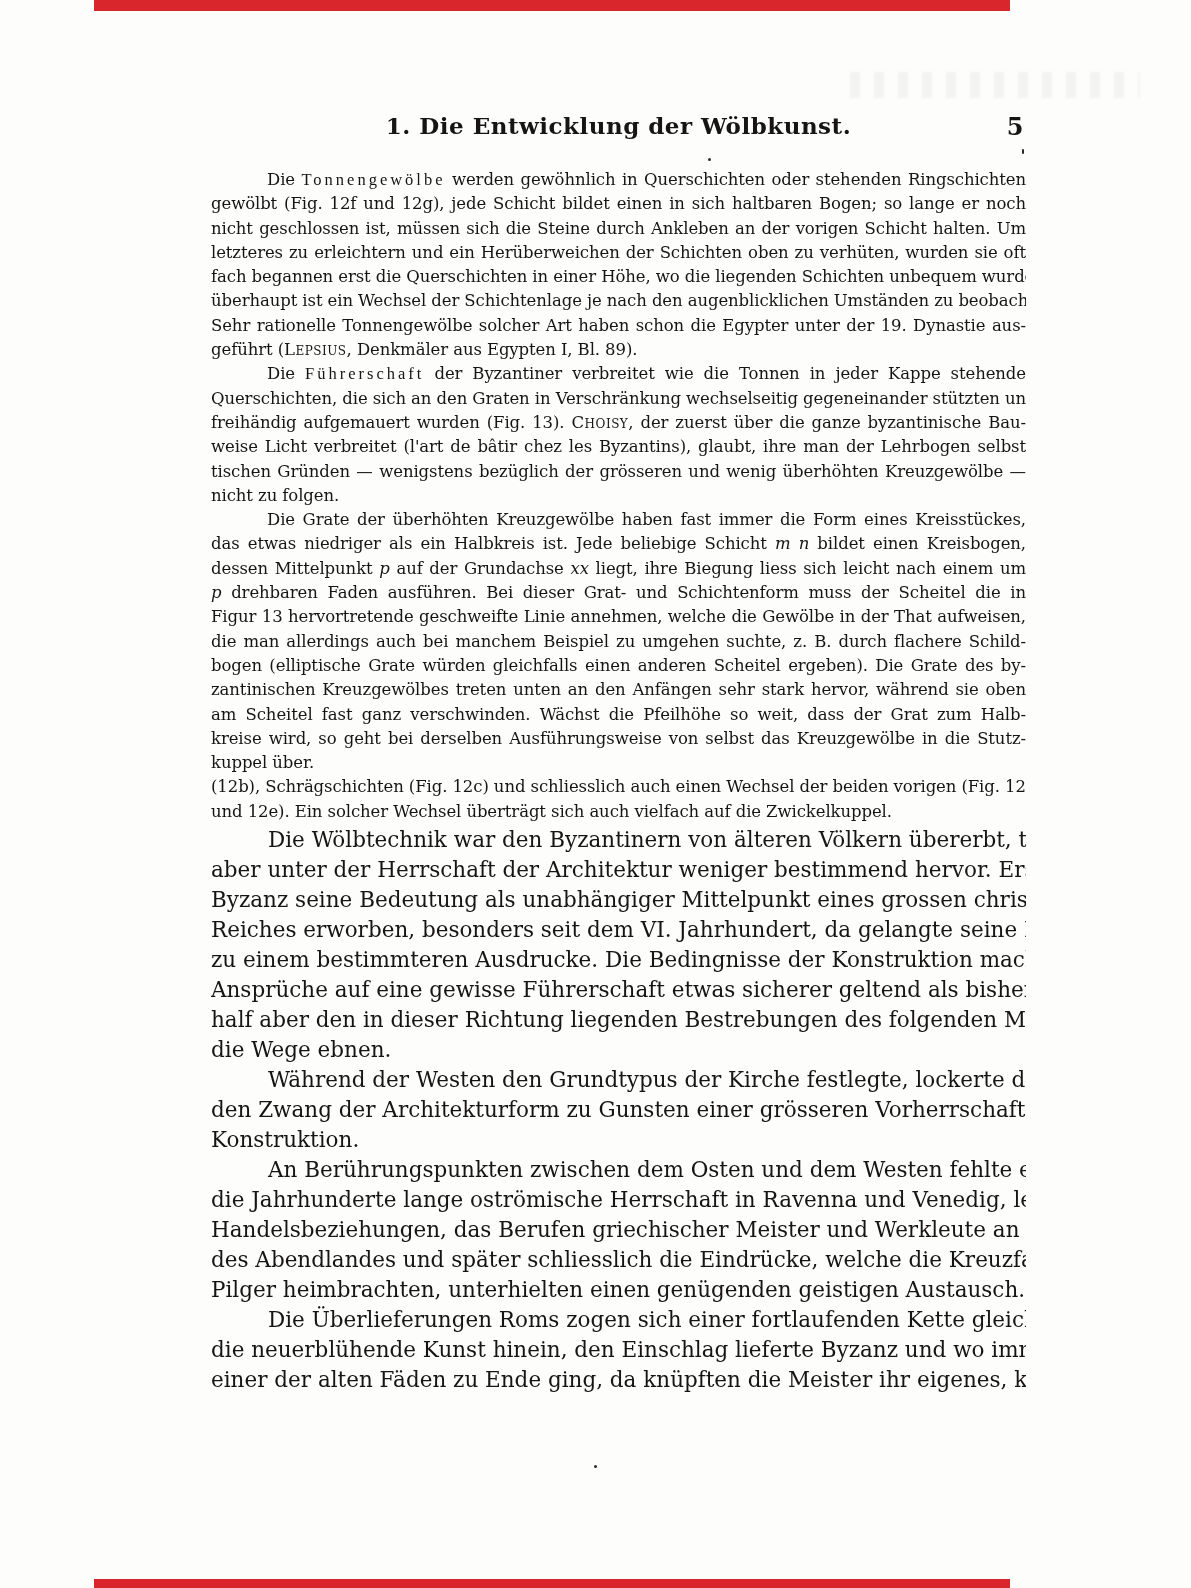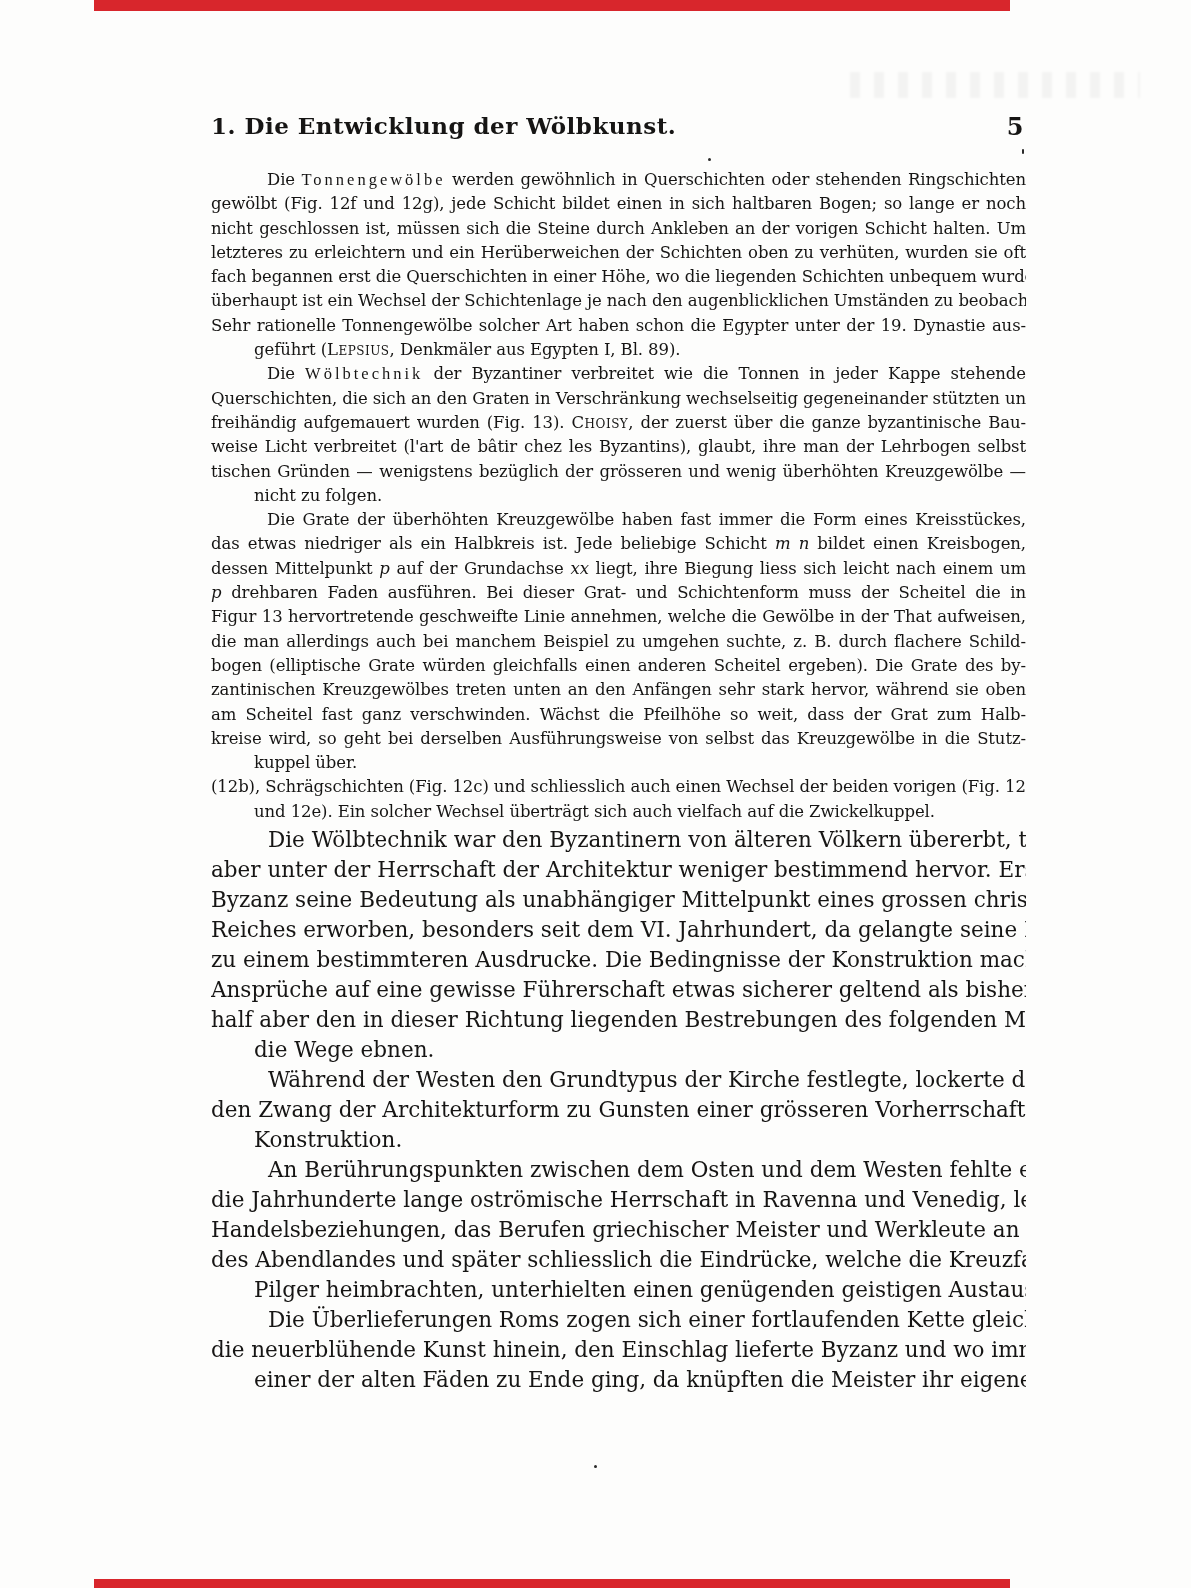--- a/index.html
+++ b/index.html
@@ -21,20 +21,21 @@
   .redbar.bottom { bottom: 0; height: 9px; }
 
   .ghost {
     position: absolute; left: 850px; top: 72px; width: 290px; height: 26px;
     background: repeating-linear-gradient(90deg, rgba(60,60,60,0.05) 0 10px, rgba(0,0,0,0) 10px 24px);
     filter: blur(1px);
   }
 
   .header {
     position: absolute; left: 211px; top: 112px; width: 815px;
+    text-align: center;
     font-size: 23px; font-weight: 600; letter-spacing: 0.5px;
     white-space: nowrap;
   }
   .pagenum {
     position: absolute; right: 2px; top: 0;
     font-size: 24px; font-weight: 600;
   }
 
   .textblock {
     position: absolute; left: 211px; top: 168px; width: 815px;
@@ -45,21 +46,21 @@
   .section.large { font-size: 21.5px; margin-top: 1px; }
   .section.large .line { line-height: 30px; height: 30px; }
 
   .para { margin: 0; }
   .line {
     text-align: justify;
     text-align-last: justify;
     overflow: hidden;
     white-space: nowrap;
   }
-  .line.last { text-align-last: left; margin-left: 43px; }
+  .line.last { text-align-last: left; }
   .section.small .line.first { text-indent: 56px; }
   .section.large .line.first { text-indent: 57px; }
 
   .seg-sp { letter-spacing: 3px; font-family: Liberation Serif, serif; }
   .seg-sc { font-variant: small-caps; letter-spacing: 0.5px; }
   .seg-it { font-style: italic; }
 
   .dot { position: absolute; background: #2a2a2a; border-radius: 50%; }
   .dot-header { left: 708px; top: 158px; width: 3px; height: 3px; }
   .dot-pagenum { left: 1022px; top: 149px; width: 2px; height: 5px; border-radius: 1px; }
@@ -86,21 +87,21 @@
           <div class="line first"><span>Die </span><span class="seg-sp">Tonnengewölbe</span><span> werden gewöhnlich in Querschichten oder stehenden Ringschichten</span></div>
           <div class="line"><span>gewölbt (Fig. 12f und 12g), jede Schicht bildet einen in sich haltbaren Bogen; so lange er noch</span></div>
           <div class="line"><span>nicht geschlossen ist, müssen sich die Steine durch Ankleben an der vorigen Schicht halten. Um</span></div>
           <div class="line"><span>letzteres zu erleichtern und ein Herüberweichen der Schichten oben zu verhüten, wurden sie oft</span></div>
           <div class="line"><span>fach begannen erst die Querschichten in einer Höhe, wo die liegenden Schichten unbequem wurden,</span></div>
           <div class="line"><span>überhaupt ist ein Wechsel der Schichtenlage je nach den augenblicklichen Umständen zu beobachten.</span></div>
           <div class="line"><span>Sehr rationelle Tonnengewölbe solcher Art haben schon die Egypter unter der 19. Dynastie aus-</span></div>
           <div class="line last"><span>geführt (</span><span class="seg-sc">Lepsius</span><span>, Denkmäler aus Egypten I, Bl. 89).</span></div>
         </div>
         <div class="para">
-          <div class="line first"><span>Die </span><span class="seg-sp">Wölbtechnik</span><span> der Byzantiner verbreitet wie die Tonnen in jeder Kappe stehende</span></div>
+          <div class="line first"><span>Die </span><span class="seg-sp">Führerschaft</span><span> der Byzantiner verbreitet wie die Tonnen in jeder Kappe stehende</span></div>
           <div class="line"><span>Querschichten, die sich an den Graten in Verschränkung wechselseitig gegeneinander stützten und</span></div>
           <div class="line"><span>freihändig aufgemauert wurden (Fig. 13). </span><span class="seg-sc">Choisy</span><span>, der zuerst über die ganze byzantinische Bau-</span></div>
           <div class="line"><span>weise Licht verbreitet (l'art de bâtir chez les Byzantins), glaubt, ihre man der Lehrbogen selbst</span></div>
           <div class="line"><span>tischen Gründen — wenigstens bezüglich der grösseren und wenig überhöhten Kreuzgewölbe —</span></div>
           <div class="line last"><span>nicht zu folgen.</span></div>
         </div>
         <div class="para">
           <div class="line first"><span>Die Grate der überhöhten Kreuzgewölbe haben fast immer die Form eines Kreisstückes,</span></div>
           <div class="line"><span>das etwas niedriger als ein Halbkreis ist. Jede beliebige Schicht </span><span class="seg-it">m n</span><span> bildet einen Kreisbogen,</span></div>
           <div class="line"><span>dessen Mittelpunkt </span><span class="seg-it">p</span><span> auf der Grundachse </span><span class="seg-it">xx</span><span> liegt, ihre Biegung liess sich leicht nach einem um</span></div>

